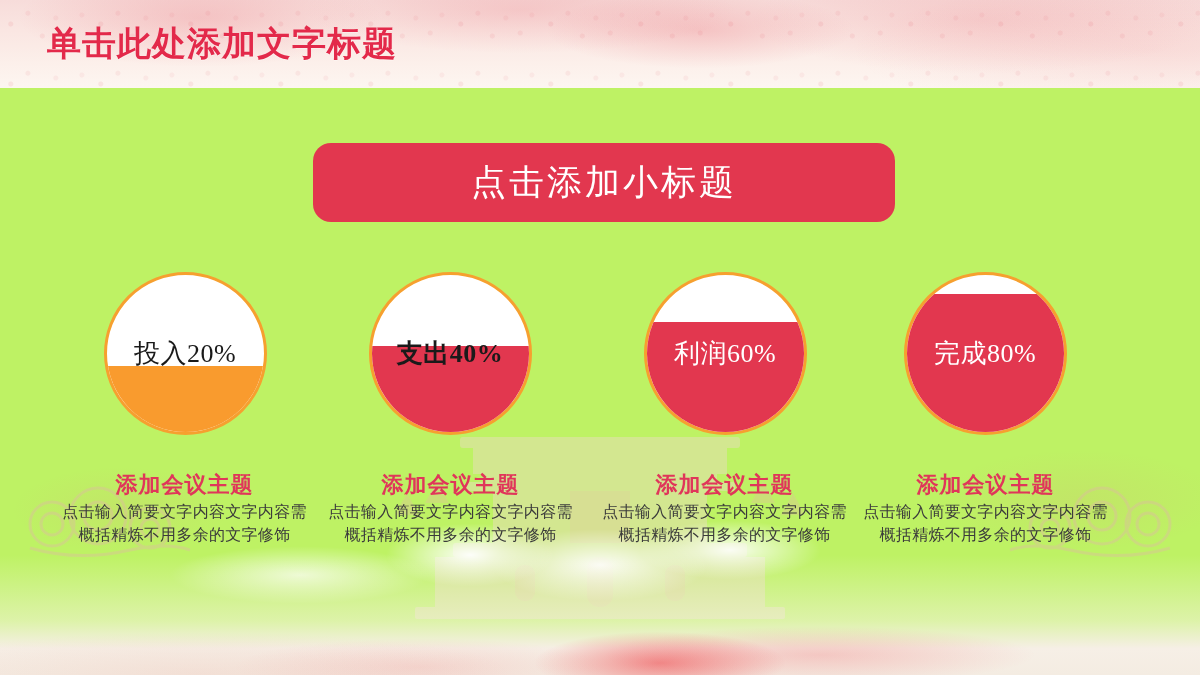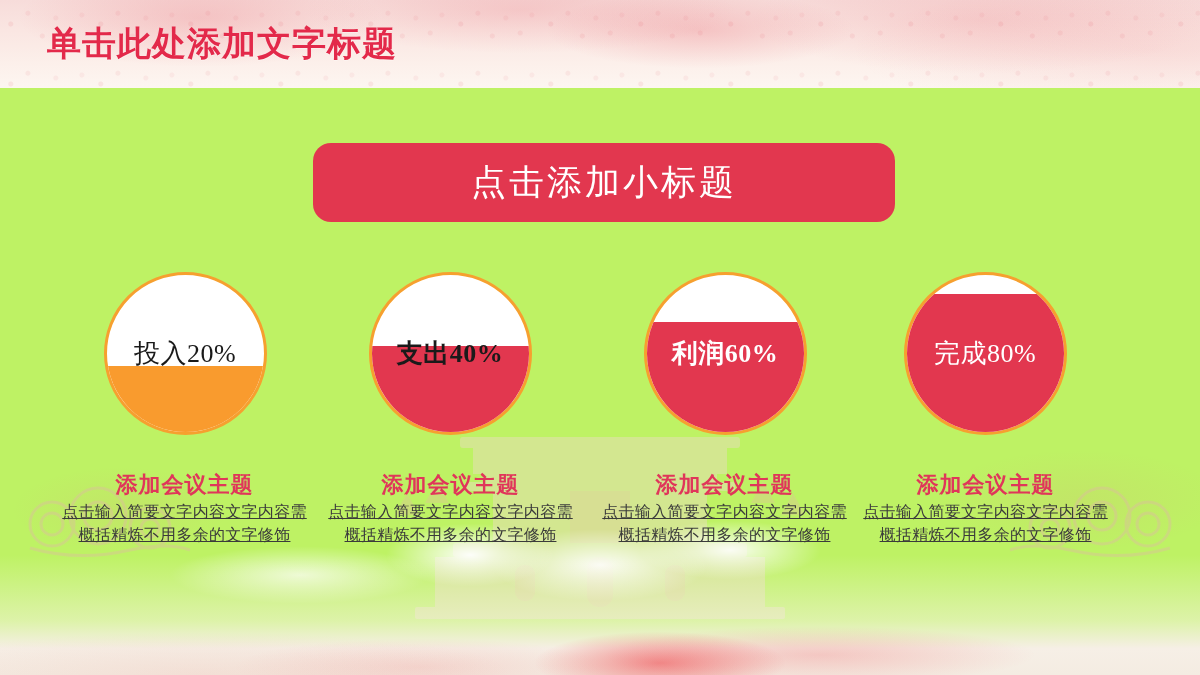--- a/index.html
+++ b/index.html
@@ -158,21 +158,21 @@
     width: 1200px;
     height: 170px;
   }
   .metric {
     position: absolute;
     width: 200px;
     top: 0;
   }
   .metric-0 { left: 85px;  }
   .metric-1 { left: 350px; }
-  .metric-2 { left: 625px; font-weight: bold; }
+  .metric-2 { left: 625px; }
   .metric-3 { left: 885px; }
 
   .circle {
     position: relative;
     width: 163px;
     height: 163px;
     margin: 0 auto;
     border-radius: 50%;
     border: 3px solid #a3a3a3;
     background: #FFFFFF;
@@ -221,21 +221,20 @@
     letter-spacing: 1px;
     font-family: "Liberation Serif", "DejaVu Serif", serif;
   }
   .caption-body {
     font-size: 16px;
     line-height: 1.45;
     color: #3B3B3B;
     letter-spacing: 0.3px;
     padding: 0 8px;
     font-family: "Liberation Serif", "DejaVu Serif", serif;
-    text-decoration: underline;
   }
 </style>
 </head>
 <body>
 
 <div class="slide">
 
   <div class="bg-layer">
 
     <div class="bg-header-band"></div>

